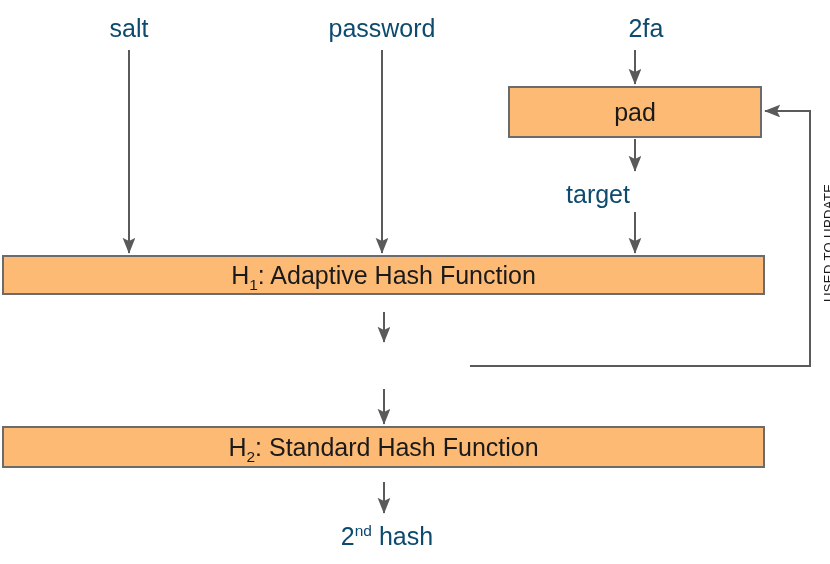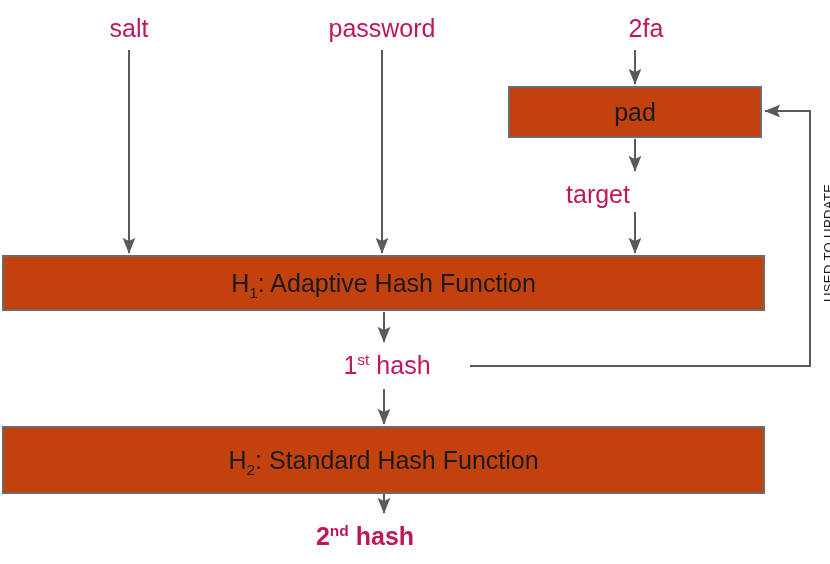--- a/index.html
+++ b/index.html
@@ -20,37 +20,37 @@
   }
   #diagram-svg {
     position: absolute;
     left: 0;
     top: 0;
     width: 830px;
     height: 564px;
   }
   .node-box {
     position: absolute;
-    background: #c2410c;
+    background: #fdba74;
     border: 2px solid #6b6b6b;
     box-sizing: border-box;
     display: flex;
     align-items: center;
     justify-content: center;
   }
   .node-label {
     font-size: 25px;
     color: #1a1a1a;
     line-height: 1;
     white-space: nowrap;
   }
   .edge-label {
     position: absolute;
     font-size: 25px;
-    color: #be185d;
+    color: #0c4a6e;
     line-height: 1;
     white-space: nowrap;
     transform: translateX(-50%);
     text-align: center;
   }
   .edge-label sup {
     font-size: 0.62em;
     vertical-align: super;
     line-height: 0;
   }
@@ -105,27 +105,26 @@
   <div class="edge-label" style="left:382px; top:16px;text-align:right;">password</div>
 
   <div class="edge-label" style="left:646px; top:16px;">2fa</div>
 
   <div class="node-box" style="left:508px; top:86px; width:254px; height:52px;">
     <span class="node-label">pad</span>
   </div>
 
   <div class="edge-label" style="left:598px; top:182px;">target</div>
 
-  <div class="node-box" style="left:2px; top:255px; width:763px; height:56px;">
+  <div class="node-box" style="left:2px; top:255px; width:763px; height:40px;">
     <span class="node-label"><span>H</span><sub>1</sub><span>: Adaptive Hash Function</span></span>
   </div>
 
-  <div class="edge-label" style="left:387px; top:353px;"><span>1</span><sup>st</sup><span> hash</span></div>
 
-  <div class="node-box" style="left:2px; top:426px; width:763px; height:68px;">
+  <div class="node-box" style="left:2px; top:426px; width:763px; height:42px;">
     <span class="node-label"><span>H</span><sub>2</sub><span>: Standard Hash Function</span></span>
   </div>
 
-  <div class="edge-label" style="left:365px; top:524px;font-weight:bold;"><span>2</span><sup>nd</sup><span> hash</span></div>
+  <div class="edge-label" style="left:387px; top:524px;"><span>2</span><sup>nd</sup><span> hash</span></div>
 
   <div class="side-note" style="left:821px; top:302px;">USED TO UPDATE</div>
 
 </div>
 
 </body></html>

